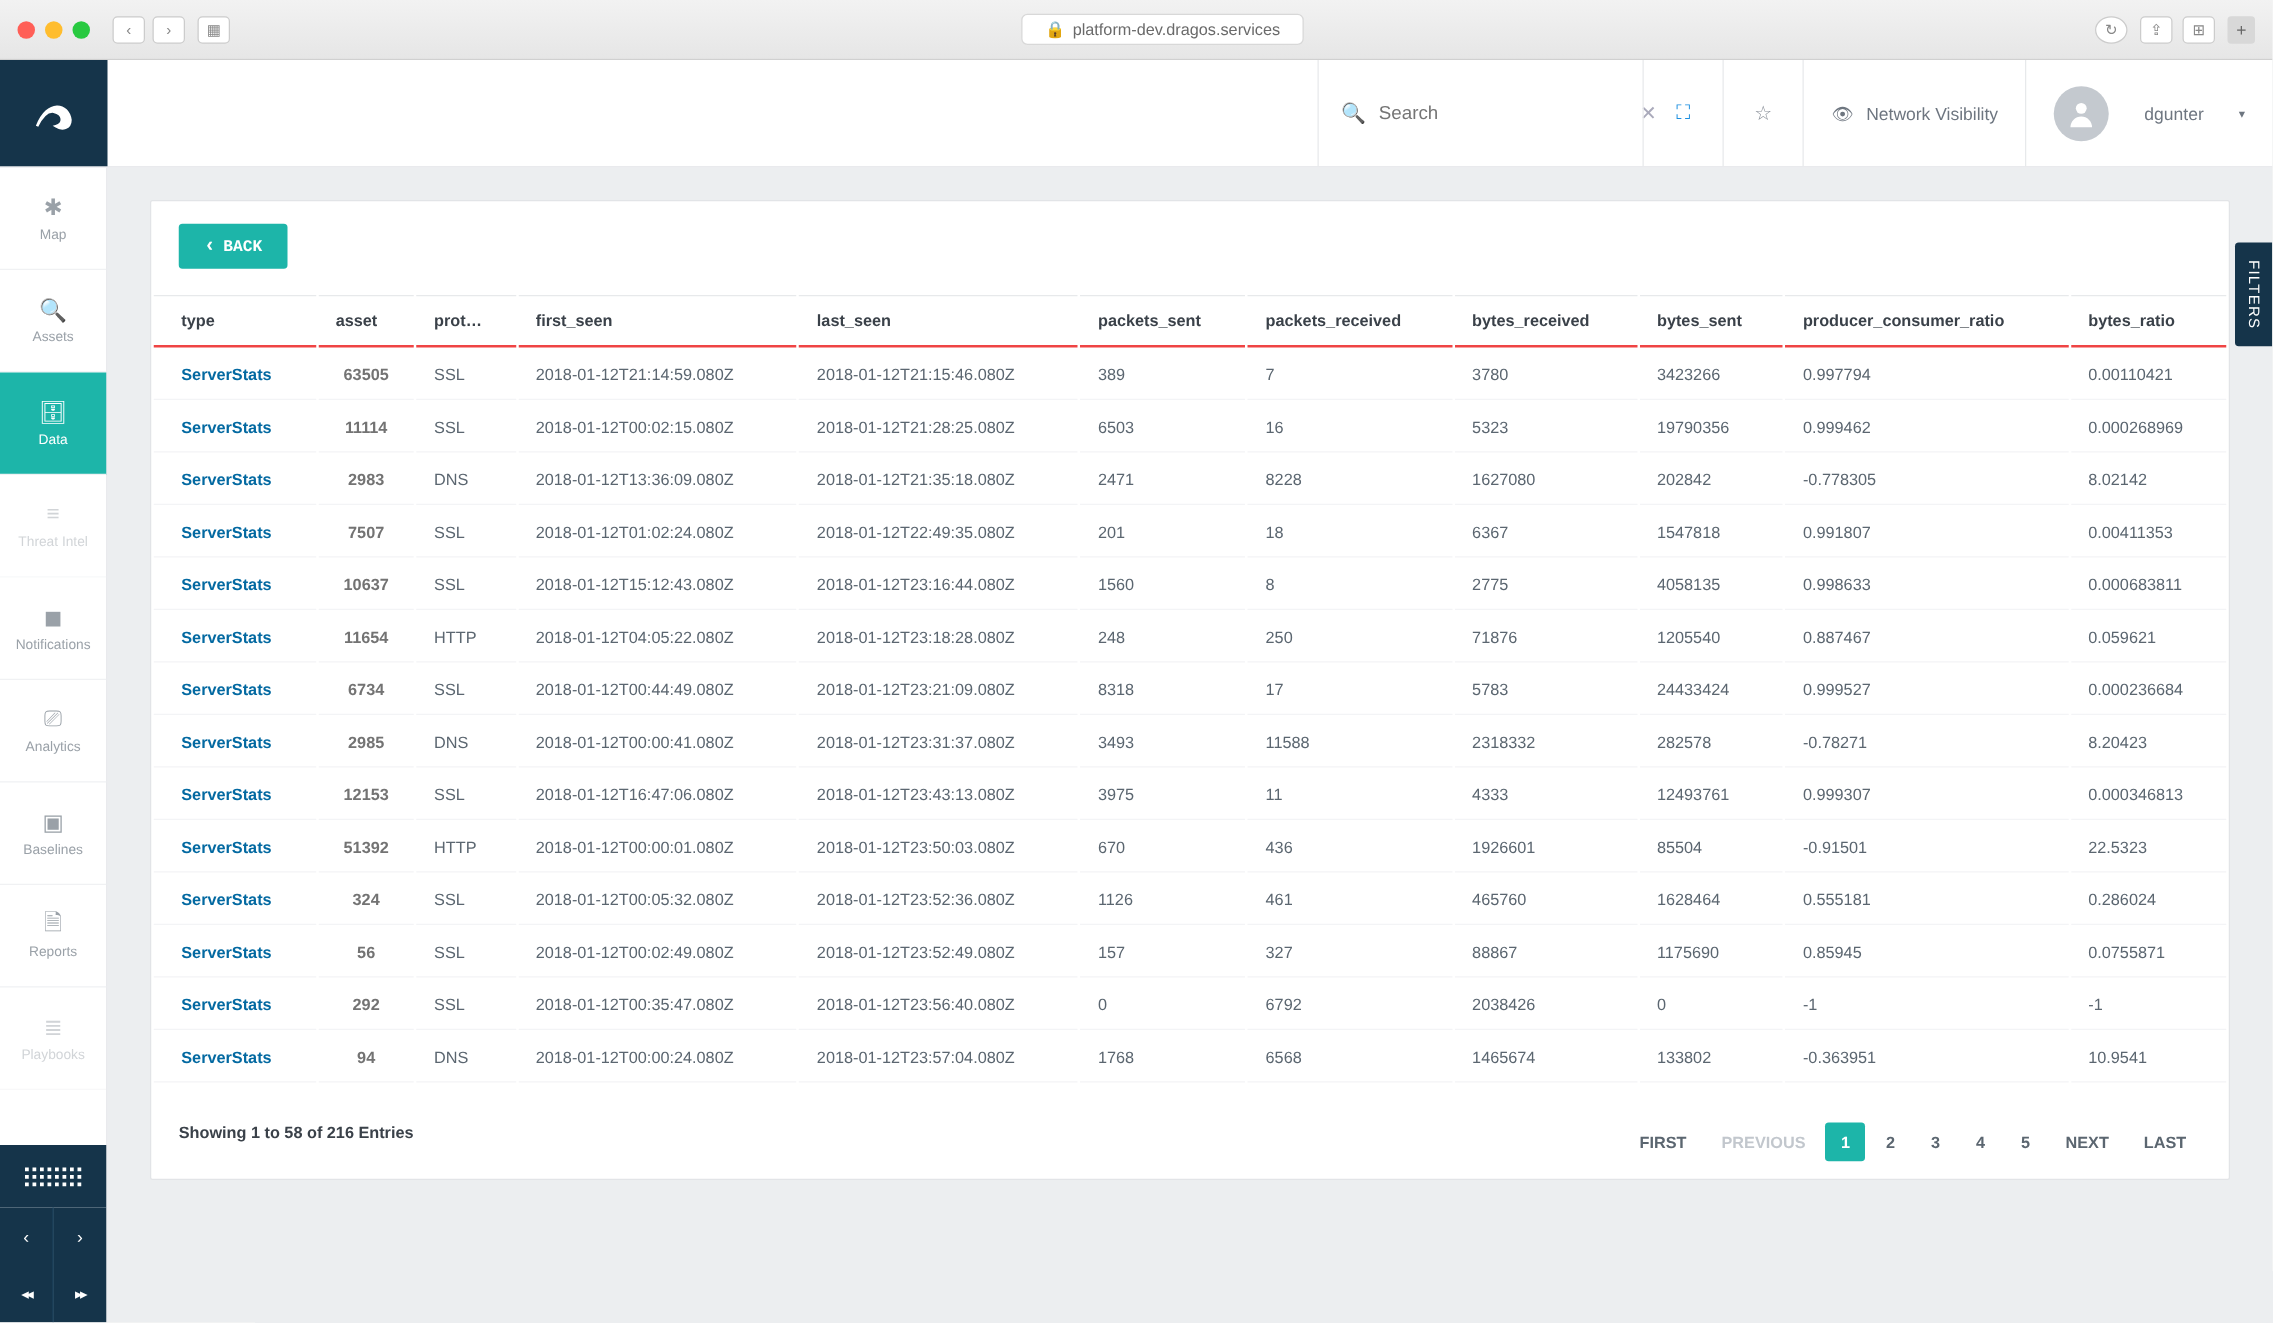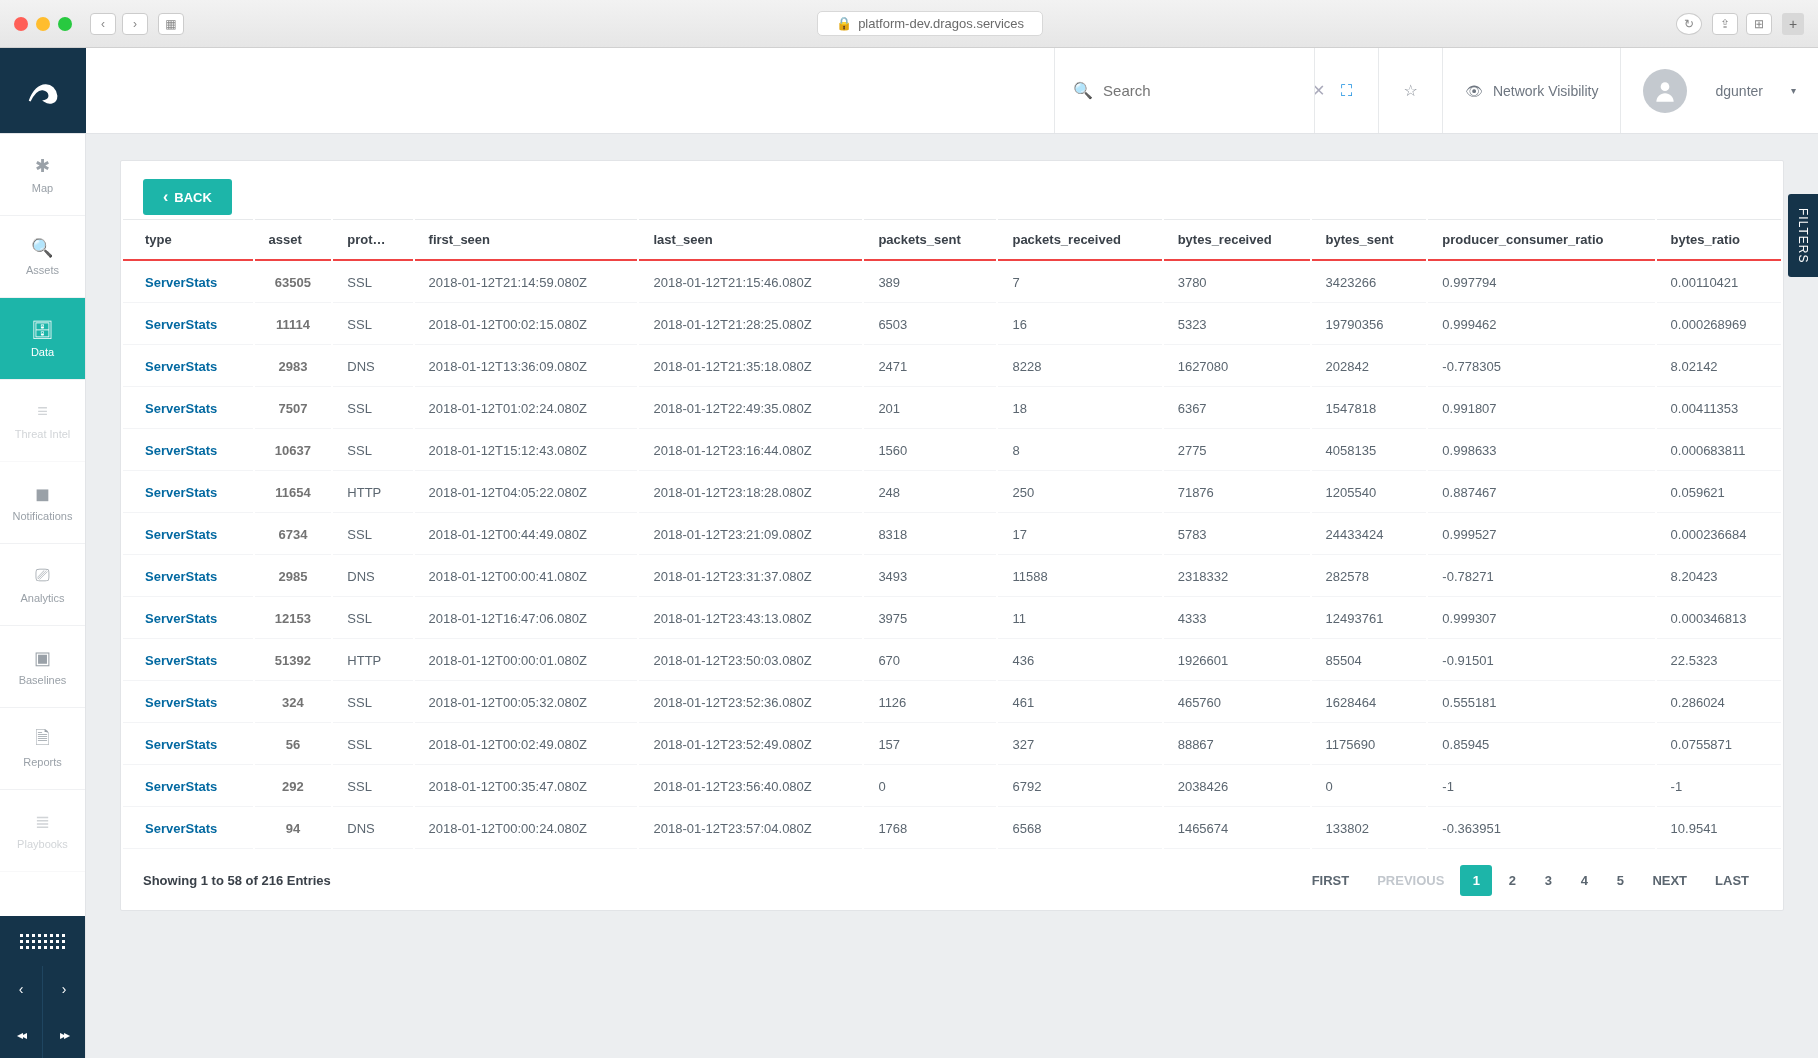--- a/index.html
+++ b/index.html
@@ -50,34 +50,34 @@
 .dots-grid { display:grid; grid-template-columns: repeat(8, 3px); grid-auto-rows: 3px; gap:3px; }
 .dots-grid span { background:#fff; }
 .sidebar-arrows { display:flex; height: 46px; }
 .sidebar-arrows div { flex:1; background:#15344a; color:#fff; display:flex; align-items:center; justify-content:center; border-right:1px solid #1f4560; font-size:14px; }
 .sidebar-arrows div:last-child { border-right:none; }
 .sidebar-arrows.double div { font-size:12px; letter-spacing:-2px; }
 
 .content-wrap { flex:1; position:relative; padding: 26px 34px; overflow:auto; }
 .card { background:#fff; border:1px solid #e2e4e7; border-radius:2px; }
 
-.back-btn { display:inline-flex; align-items:center; gap:6px; background:#1db5a9; color:#fff; font-size:13px; font-weight:600; padding:9px 20px; border-radius:3px; margin:18px 0 2px 22px; cursor:pointer; }
+.back-btn { display:inline-flex; align-items:center; gap:6px; background:#1db5a9; color:#fff; font-size:13px; font-weight:600; padding:9px 20px; border-radius:3px; margin:18px 0 19px 22px; cursor:pointer;font-family:Liberation Mono, monospace; }
 .back-btn::before { content:"‹"; font-size:16px; }
 
 .table { width: calc(100% - 0px); }
 .table th, .table td { text-align:left; padding: 12px 14px; font-size: 13px; color:#5b6670; white-space:nowrap; }
 .table th { font-weight:700; color:#3a4149; border-bottom:2px solid #ef4444; border-top:1px solid #e7e9eb; }
 .table td { border-bottom:1px solid #f3f4f6; }
 .table .asset-link { color:#737373; font-weight:600; cursor:pointer;text-align:center; }
 .table th:first-child, .table td:first-child { padding-left:22px; }
 .table .type-cell { font-weight:600; color:#0369a1; }
 
 .table-footer { display:flex; align-items:center; padding: 14px 22px; font-size:13px; color:#3a4149; font-weight:600; }
 .pagination { margin-left:auto; display:flex; align-items:center; gap:4px; }
-.pg-btn { padding:8px 12px; font-size:13px; color:#5b6670; cursor:pointer; border-radius:3px; }
+.pg-btn { padding:8px 12px; font-size:13px; color:#5b6670; cursor:pointer; border-radius:3px;margin-top:16px; }
 .pg-btn.num { min-width:32px; text-align:center; }
 .pg-btn.active { background:#1db5a9; color:#fff; }
 .pg-btn.disabled { color:#c2c7cd; cursor:default; }
 
 .filters-tab {
   position:absolute; right:0; top:60px;
   background:#15344a; color:#fff; writing-mode:vertical-rl;
   padding:14px 8px; font-size:12px; letter-spacing:1px; cursor:pointer;
   border-radius:3px 0 0 3px;
 }

